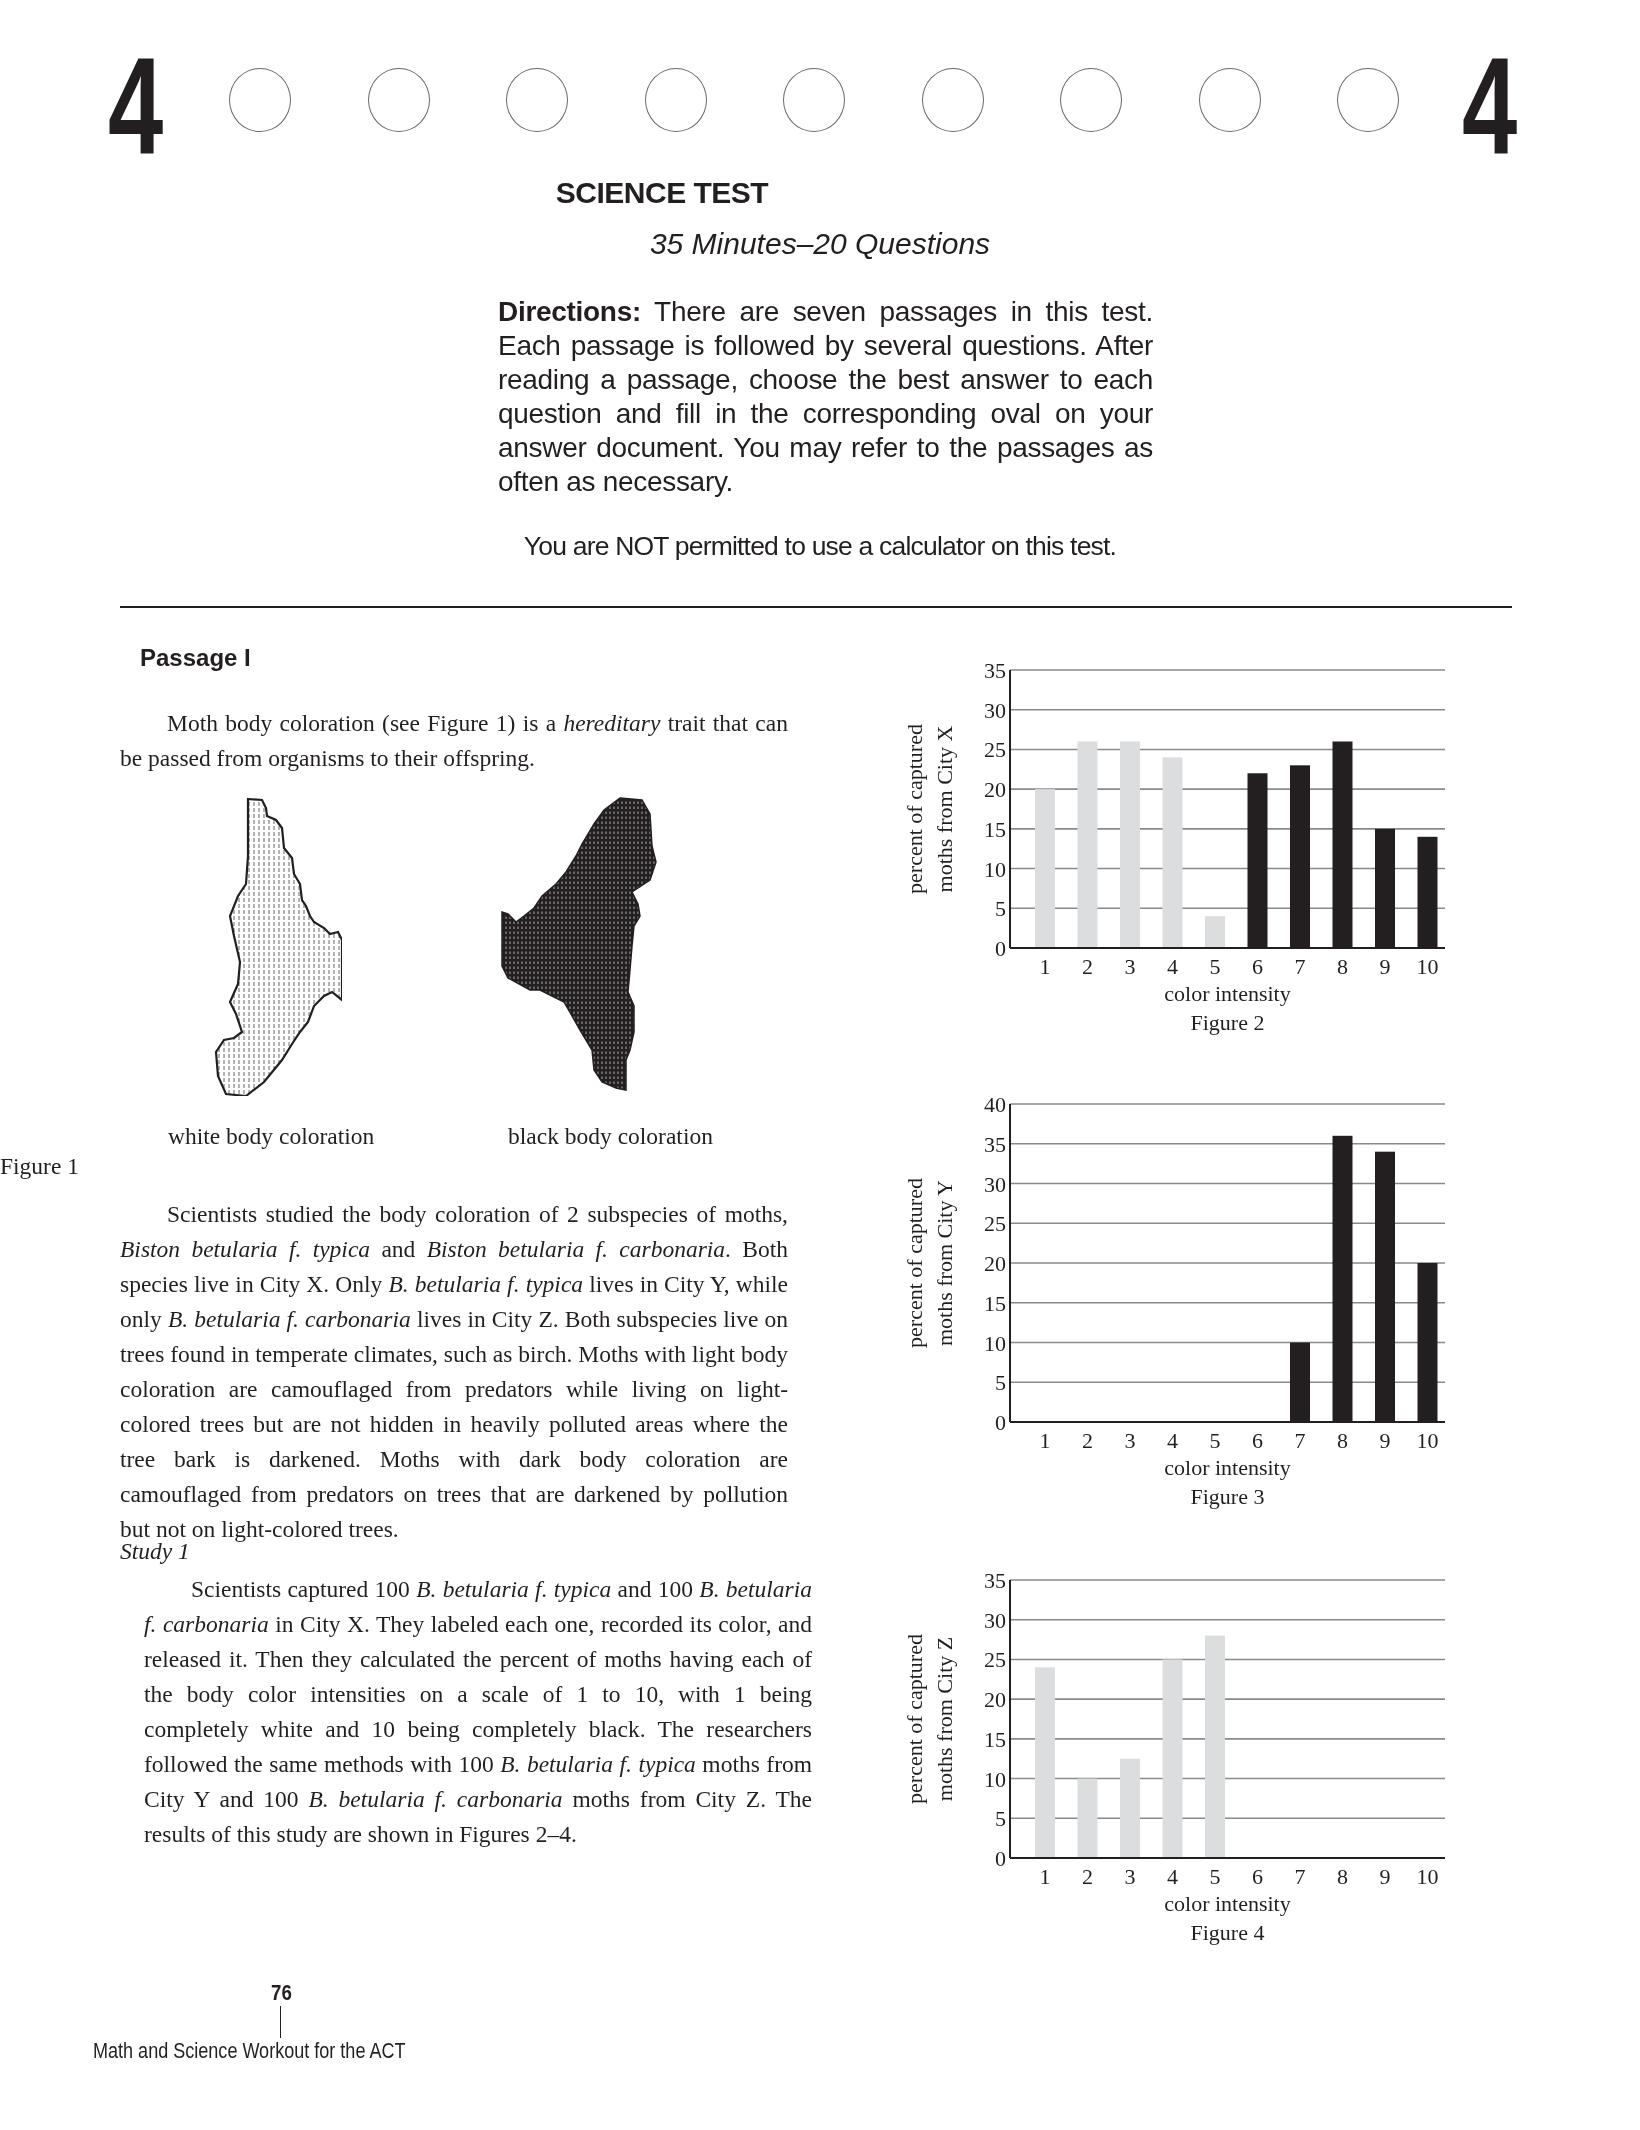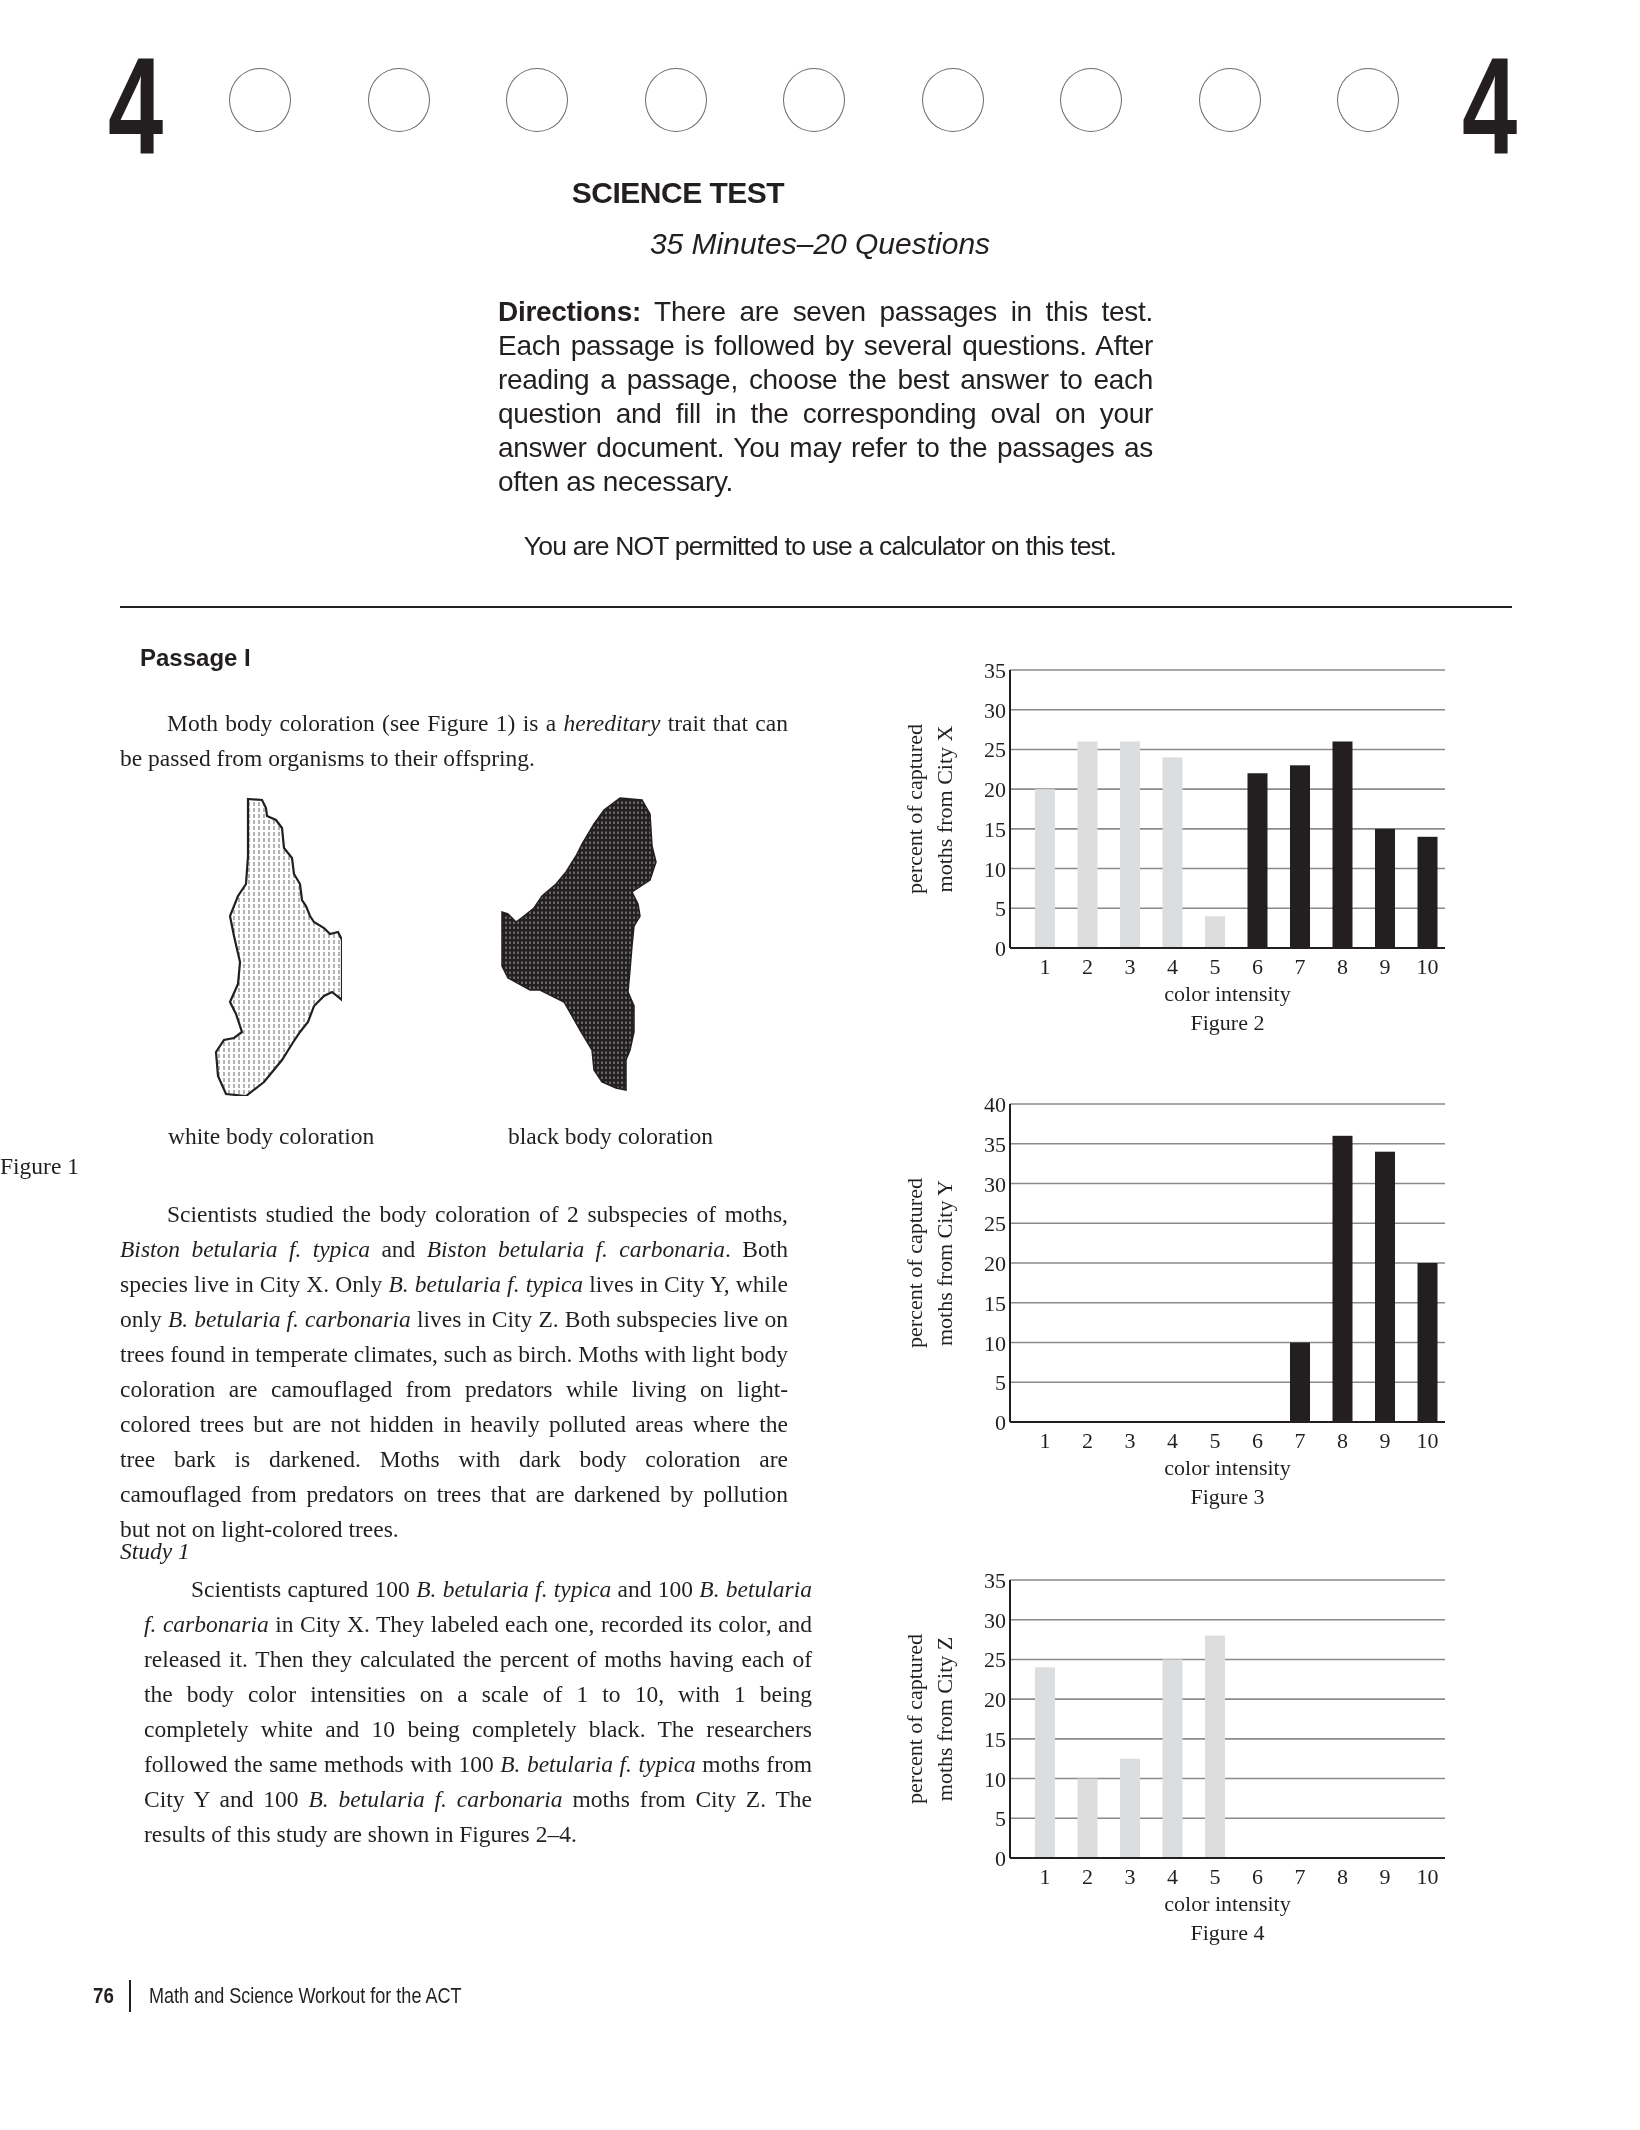--- a/index.html
+++ b/index.html
@@ -4,21 +4,21 @@
 <style>
   html, body { margin: 0; padding: 0; background: #ffffff; }
   body { width: 1640px; height: 2130px; position: relative; overflow: hidden; color: #231f20; }
 
   
   .big-num { position: absolute; top: 36px; font-family: "Liberation Sans", sans-serif; font-weight: bold; font-size: 138px; line-height: 1; transform: scaleX(0.72); transform-origin: left top; color: #231f20; }
   .big-num.left { left: 108px; }
   .big-num.right { left: 1462px; }
   .oval { position: absolute; top: 68px; width: 62px; height: 64px; border: 1.5px solid #6b6b6b; border-radius: 50%; box-sizing: border-box; }
 
-  .title { position: absolute; top: 176px; left: 0; width: 1324px; text-align: center; font-family: "Liberation Sans", sans-serif; font-weight: bold; font-size: 30px; letter-spacing: -0.5px; padding-left: 16px; }
+  .title { position: absolute; top: 176px; left: 0; width: 1324px; text-align: center; font-family: "Liberation Sans", sans-serif; font-weight: bold; font-size: 30px; letter-spacing: -0.5px; }
   .subtitle { position: absolute; top: 227px; left: 0; width: 1640px; text-align: center; font-family: "Liberation Sans", sans-serif; font-style: italic; font-size: 30px; }
   .directions { position: absolute; top: 295px; left: 498px; width: 655px; font-family: "Liberation Sans", sans-serif; font-size: 28px; line-height: 34px; text-align: justify; letter-spacing: -0.3px; }
   .directions b { font-weight: bold; }
   .no-calc { position: absolute; top: 531px; left: 0; width: 1640px; text-align: center; font-family: "Liberation Sans", sans-serif; font-size: 26.5px; letter-spacing: -0.8px; }
   .rule { position: absolute; top: 606px; left: 120px; width: 1392px; height: 2px; background: #231f20; }
 
   .passage-label { position: absolute; top: 644px; left: 120px; font-family: "Liberation Sans", sans-serif; font-weight: bold; font-size: 24px; margin-left: 20px; }
 
   .para { position: absolute; left: 120px; width: 668px; font-family: "Liberation Serif", serif; font-size: 23.5px; line-height: 35px; text-align: justify; }
   .para .indent { display: inline-block; width: 47px; }
@@ -28,21 +28,21 @@
   .p3 { top: 1572px; margin-left: 24px; }
   .study-label { position: absolute; top: 1538px; left: 120px; font-family: "Liberation Serif", serif; font-style: italic; font-size: 23.5px; }
 
   .moth { position: absolute; }
   .moth-caption { position: absolute; top: 1100px; font-family: "Liberation Serif", serif; font-size: 23.5px; margin-top: 23px; }
   .fig1-caption { position: absolute; top: 1153px; left: 0; width: 920px; text-align: left; font-family: "Liberation Serif", serif; font-size: 23.5px; }
 
   .chart { position: absolute; left: 870px; }
   .chart svg text { font-family: "Liberation Serif", serif; fill: #231f20; }
 
-  .footer { position: absolute; top: 1980px; left: 93px; display: flex; align-items: center; font-family: "Liberation Sans", sans-serif; }
+  .footer { position: absolute; top: 1980px; left: 93px; display: flex; align-items: center; font-family: "Liberation Sans", sans-serif; flex-direction: column; }
   .footer .pg { font-weight: bold; font-size: 22px; transform: scaleX(0.85); transform-origin: left center; }
   .footer .sep { width: 1.5px; height: 32px; background: #231f20; margin: 0 18px 0 12px; }
   .footer .book { font-size: 22px; transform: scaleX(0.82); transform-origin: left center; white-space: nowrap; }
 </style>
 </head>
 <body>
 
 <div class="big-num left">4</div>
 <div id="ovals">
     <div class="oval" style="left: 229px;"></div>

